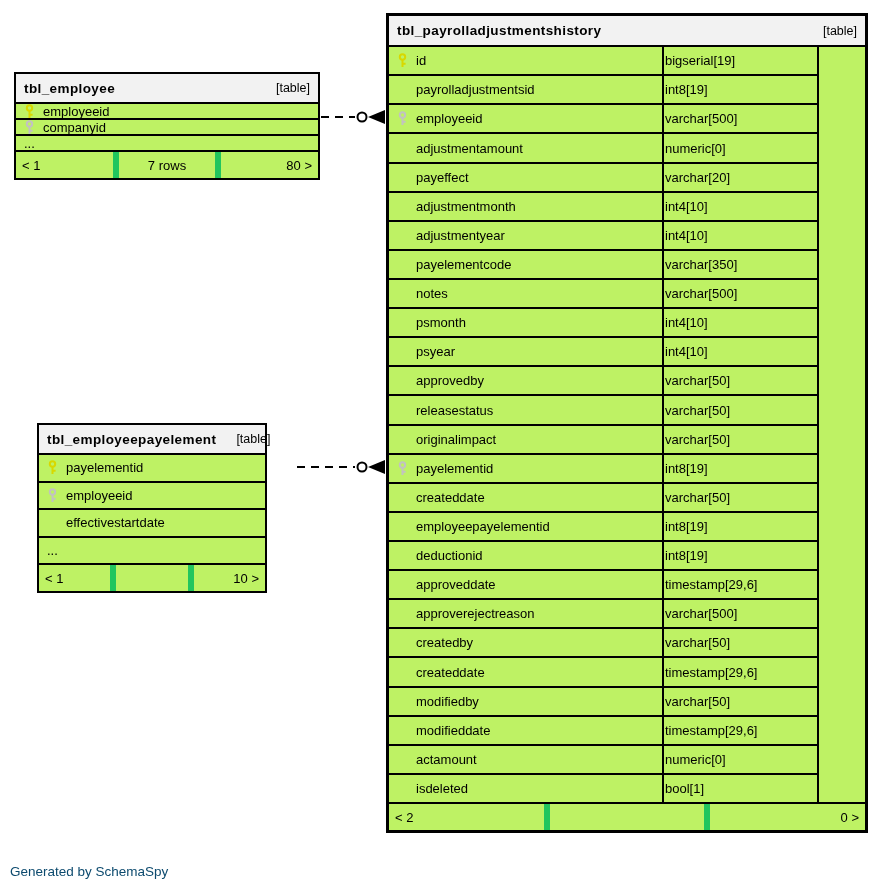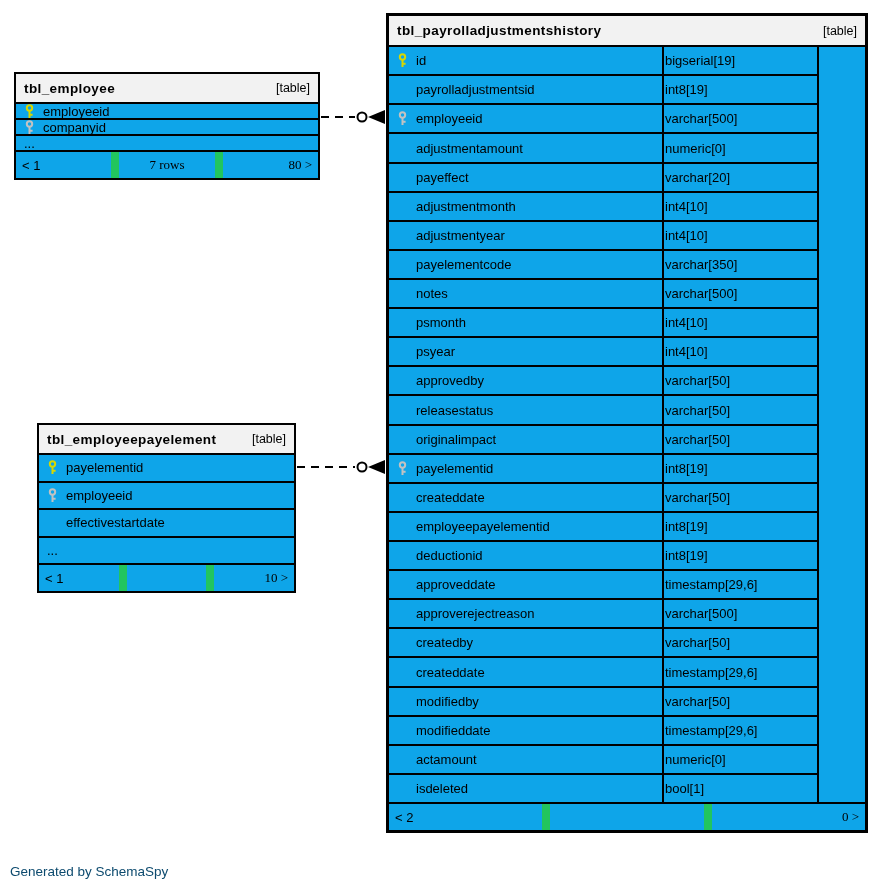--- a/index.html
+++ b/index.html
@@ -2,21 +2,21 @@
 <html><head>
 <meta charset="utf-8">
 <style>
   html,body{margin:0;padding:0;}
   body{
     width:885px;height:893px;position:relative;background:#ffffff;
     font-family:"Liberation Sans",sans-serif;color:#000;overflow:hidden;
   }
   svg.connectors{position:absolute;left:0;top:0;z-index:0;pointer-events:none;}
   .tbl{
-    position:absolute;z-index:1;background:#0ea5e9;border:2px solid #000;
+    position:absolute;z-index:1;background:#bef264;border:2px solid #000;
     display:flex;flex-direction:column;box-sizing:border-box;
   }
   .tbl.big{border-width:3px;}
   .tbl-header{
     background:#f2f2f2;border-bottom:2px solid #000;
     display:flex;align-items:center;justify-content:space-between;
     padding:0 8px;flex:0 0 28px;
   }
   .tbl.big .tbl-header{flex:0 0 29px;}
   .tbl-title{font-weight:bold;font-size:13.5px;letter-spacing:0.4px;}
@@ -29,21 +29,21 @@
   .name-cell.noind{padding-left:8px;}
   .key-ico{width:11px;height:15px;display:inline-flex;align-items:center;flex:0 0 11px;}
   .col-name{font-size:13px;white-space:nowrap;}
   .type-cell{
     flex:0 0 152px;border-left:2px solid #000;display:flex;align-items:center;
     padding-left:1px;font-size:13px;white-space:nowrap;
   }
   .right-spacer{flex:0 0 46px;border-left:2px solid #000;}
   .tbl-footer{flex:0 0 26px;border-top:2px solid #000;display:flex;font-size:13px;}
   .fcell{flex:1;display:flex;align-items:center;padding:0 6px;min-width:0;}
-  .fcell + .fcell{border-left:8px solid #22c55e;font-family:Liberation Serif, serif;}
+  .fcell + .fcell{border-left:6px solid #22c55e;}
   .fcell.center{justify-content:center;}
   .fcell.right{justify-content:flex-end;}
   .gen-note{
     position:absolute;left:10px;top:864px;font-size:13.5px;color:#0c4a6e;z-index:1;
   }
 </style>
 </head>
 <body>
 
 <svg class="connectors" width="885" height="893" viewBox="0 0 885 893">
@@ -95,21 +95,21 @@
         </div>
       </div>
   </div>
   <div class="tbl-footer">
     <span class="fcell">&lt; 1</span>
     <span class="fcell center">7 rows</span>
     <span class="fcell right">80 &gt;</span>
   </div>
 </div>
 
-<div class="tbl" style="left:37px;top:423px;width:259px;height:170px;">
+<div class="tbl" style="left:37px;top:423px;width:230px;height:170px;">
   <div class="tbl-header">
     <span class="tbl-title">tbl_employeepayelement</span>
     <span class="tbl-tag">[table]</span>
   </div>
   <div class="tbl-body">
     <div class="tbl-rows">
         <div class="col-row">
           <div class="name-cell">
             <span class="key-ico">
               <svg width="11" height="15" viewBox="0 0 11 15">

